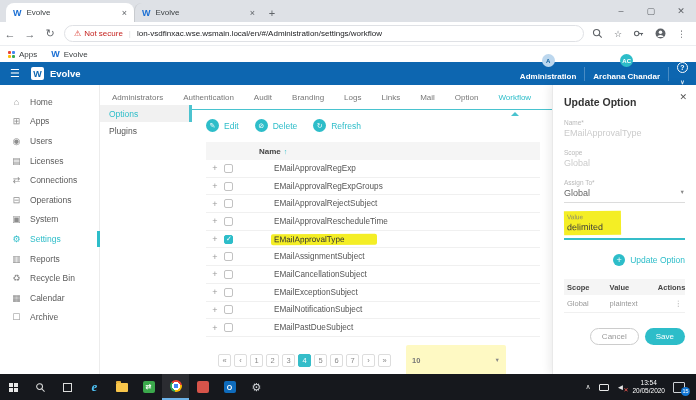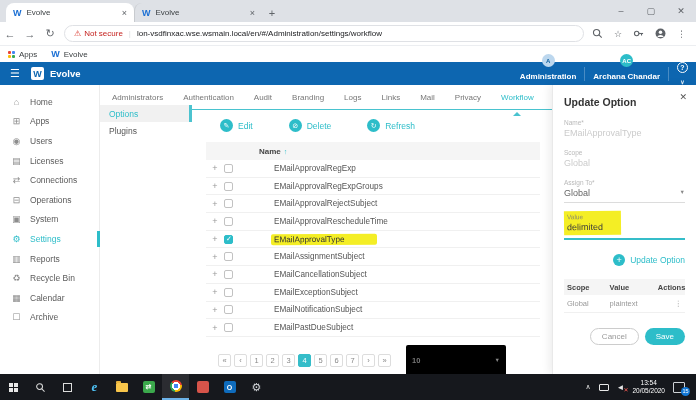--- a/index.html
+++ b/index.html
@@ -59,40 +59,40 @@
   .subnav { position:absolute; left:100px; top:20px; width:92px; font-size:8.5px; }
   .sub-item { height:17px; display:flex; align-items:center; padding-left:9px; color:#555; }
   .sub-item.active { background:#f1f1f1; color:#2dbdc9; border-right:3px solid #4cc3cf; }
 
   .ctabs { position:absolute; left:100px; top:0; width:452px; height:25px; display:flex; align-items:center; border-bottom:1px solid #49c3cf; font-size:8px; color:#777; padding-left:2px; }
   .ctab { padding:0 10px; position:relative; white-space:nowrap; }
   .ctab.active { color:#2dbdc9; }
   .ctab.active::after { content:""; position:absolute; left:50%; margin-left:-4px; top:15px; border:4px solid transparent; border-bottom:4px solid #49c3cf; }
 
   .main { position:absolute; left:192px; top:25px; width:360px; height:264px; }
-  .toolbar { margin:9px 0 0 28px; display:flex; gap:36px; align-items:center; font-size:8.5px; color:#2dbdc9; }
+  .toolbar { margin:9px 0 0 14px; display:flex; gap:16px; align-items:center; font-size:8.5px; color:#2dbdc9; }
   .tbtn { display:flex; align-items:center; gap:5px; }
   .tico { width:13px; height:13px; border-radius:50%; background:#2dbdc9; color:#fff; font-size:7px; display:flex; align-items:center; justify-content:center; }
 
   .dtable { margin:10px 12px 0 14px; }
   .thead { height:18px; background:#f5f5f5; display:flex; align-items:center; font-size:8px; color:#555; }
   .thead .nh { margin-left:21px; font-weight:bold; color:#444;padding-left:32px; }
   .sortarrow { color:#2dbdc9; font-size:7px; margin-left:3px; }
   .trow { height:17.7px; display:flex; align-items:center; border-bottom:1px solid #f0f0f0; font-size:8.2px; color:#555; }
   .exp { width:18px; text-align:center; color:#999; font-size:9px; }
   .cb { width:9px; height:9px; border:1px solid #c2c2c2; border-radius:2px; margin-right:17px; background:#fff; position:relative; flex:none; }
   .cb.checked { background:#2dbdc9; border-color:#2dbdc9; }
   .cb.checked::after { content:"✓"; color:#fff; font-size:7px; position:absolute; left:1px; top:-1px; }
   .row-name { padding:1px 3px;margin-left:21px; }
   .row-name.hl { background:#f4ee25; padding-right:32px; border-radius:2px; transform:rotate(-.4deg); color:#333; }
 
   .pagination { margin:8px 0 0 26px; display:flex; gap:3px; align-items:center; font-size:7.5px; color:#888; }
   .pg { width:13px; height:13px; border:1px solid #ddd; border-radius:2px; display:flex; align-items:center; justify-content:center; background:#fff; }
   .pg.active { background:#35bdc9; border-color:#35bdc9; color:#fff; }
-  .pgsize { width:100px; height:31px; background:#000000; border-radius:2px; margin-left:12px; display:flex; align-items:center; justify-content:space-between; padding:0 6px; color:#777;font-weight:bold; }
+  .pgsize { width:100px; height:31px; background:#fef9c3; border-radius:2px; margin-left:12px; display:flex; align-items:center; justify-content:space-between; padding:0 6px; color:#777;font-weight:bold; }
   .ddarrow { font-size:5.5px; color:#888; }
 
   
   .panel { position:absolute; right:0; top:0; width:144px; height:289px; background:#fff; border-left:1px solid #e9e9e9; box-shadow:-3px 0 8px rgba(0,0,0,.07); padding:8px 11px; }
   .panel-close { position:absolute; top:7px; right:9px; font-size:9px; color:#555; }
   .panel-title { font-size:10.5px; font-weight:bold; color:#333; margin-top:3px; }
   .flabel { font-size:6.5px; color:#b9b9b9; margin-top:11px; }
   .fvalue { font-size:9px; margin-top:2px; }
   .dim { color:#cbcbcb; }
   .assignrow { display:flex; justify-content:space-between; align-items:center; border-bottom:1px solid #dcdcdc; padding-bottom:4px; }
@@ -282,21 +282,21 @@
   </div>
 
   <div class="ctabs">
     <span class="ctab">Administrators</span>
     <span class="ctab">Authentication</span>
     <span class="ctab">Audit</span>
     <span class="ctab">Branding</span>
     <span class="ctab">Logs</span>
     <span class="ctab">Links</span>
     <span class="ctab">Mail</span>
-    <span class="ctab">Privacy</span>
+    <span class="ctab">Option</span>
     <span class="ctab active">Workflow</span>
   </div>
 
   <div class="subnav">
     <div class="sub-item active">Options</div>
     <div class="sub-item">Plugins</div>
   </div>
 
   <div class="main">
     <div class="toolbar">

